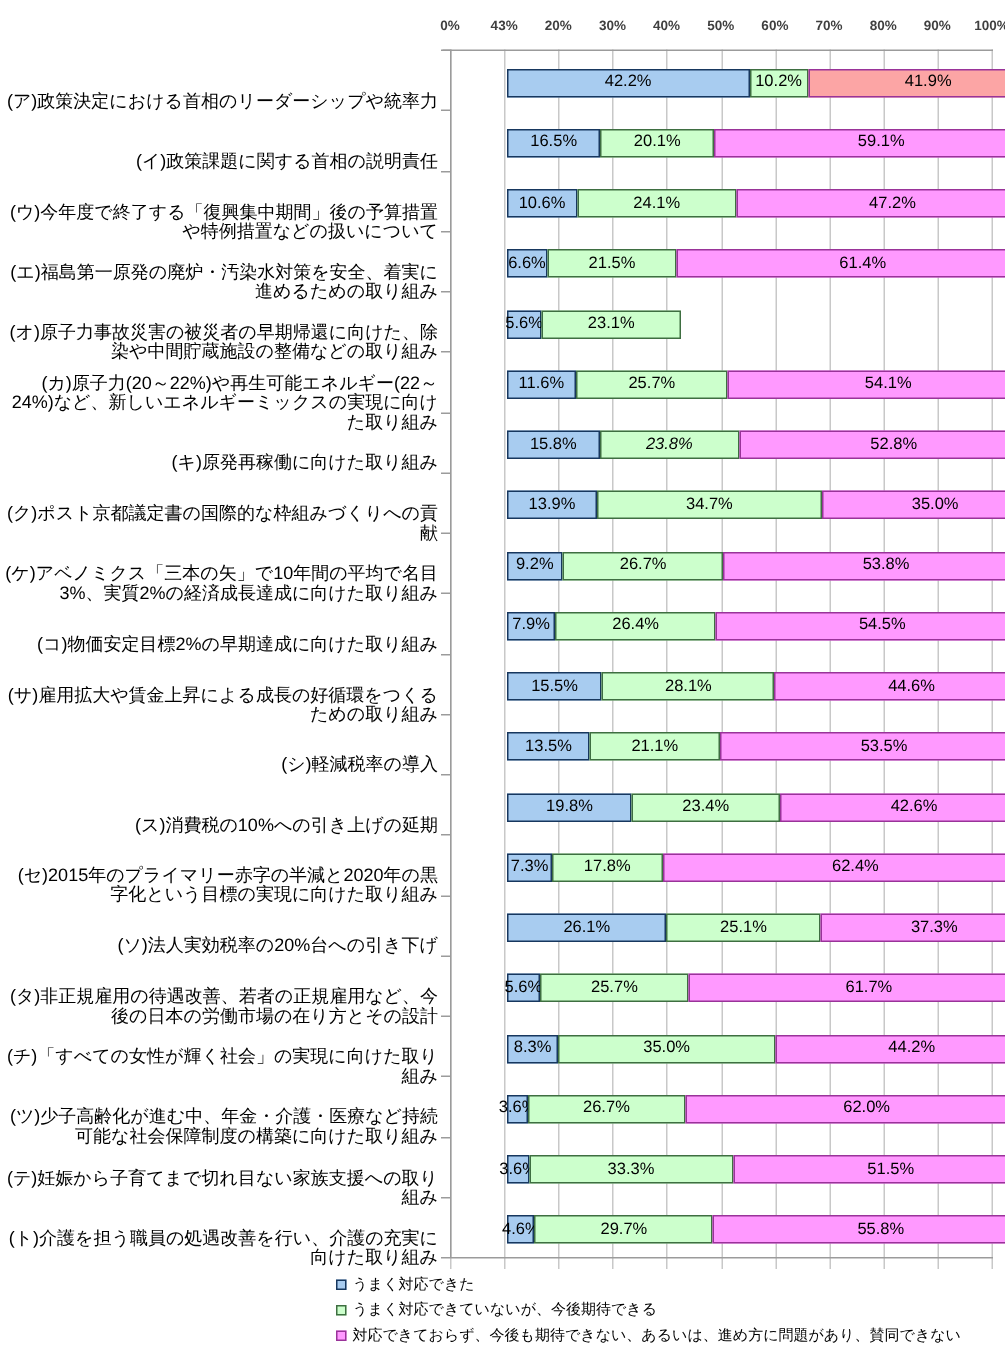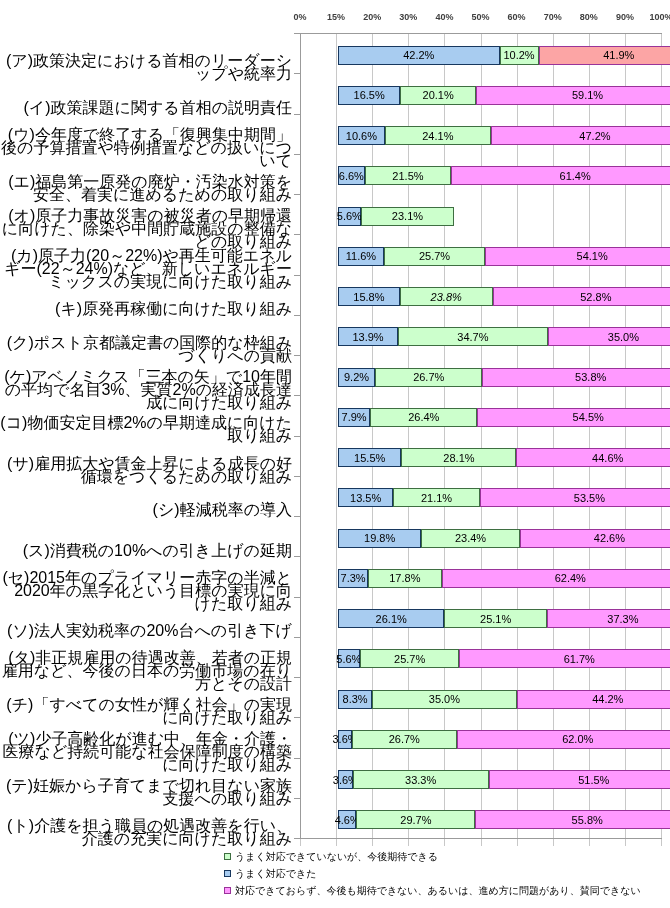--- a/index.html
+++ b/index.html
@@ -16,21 +16,21 @@
   }
   .gridline{position:absolute;width:1px;background:#c8c8c8;}
   .axis-line-h{position:absolute;height:1px;background:#9b9b9b;}
   .axis-line-v{position:absolute;width:1px;background:#9b9b9b;}
   .cat-tick{position:absolute;height:1px;width:6px;background:#9b9b9b;}
 
   .row-label{
     position:absolute;left:0;display:flex;align-items:center;justify-content:flex-end;
   }
   .row-label span{
-    display:block;text-align:right;font-size:16px;line-height:13px;padding-right:4px;margin-top:28px;
+    display:block;text-align:right;font-size:12px;line-height:13px;padding-right:4px;margin-top:28px;
   }
   .bar{
     position:absolute;display:flex;align-items:stretch;margin-left:38px;
   }
   .seg{
     position:relative;box-sizing:border-box;border:1px solid #000;height:100%;
   }
   .seg .val{
     position:absolute;left:50%;top:50%;transform:translate(-50%,-50%);
     font-size:11px;line-height:11px;white-space:nowrap;color:#000;
@@ -42,21 +42,21 @@
     width:7px;height:7px;box-sizing:border-box;border:1px solid #000;margin-right:4px;flex:none;
   }
   .legend-text{font-size:10px;line-height:12px;white-space:nowrap;}
 </style>
 </head>
 <body>
 
 <div class="chart">
   <div id="axis-labels">
       <div class="axis-label" style="left: 300px;">0%</div>
-      <div class="axis-label" style="left: 336.1px;">15%</div>
+      <div class="axis-label" style="left: 336.1px;">43%</div>
       <div class="axis-label" style="left: 372.2px;">20%</div>
       <div class="axis-label" style="left: 408.3px;">30%</div>
       <div class="axis-label" style="left: 444.4px;">40%</div>
       <div class="axis-label" style="left: 480.5px;">50%</div>
       <div class="axis-label" style="left: 516.6px;">60%</div>
       <div class="axis-label" style="left: 552.7px;">70%</div>
       <div class="axis-label" style="left: 588.8px;">80%</div>
       <div class="axis-label" style="left: 624.9px;">90%</div>
       <div class="axis-label" style="left: 661px;">100%</div>
     </div>
@@ -373,25 +373,25 @@
         <div class="seg" style="width: 32.9634%; background: rgb(204, 255, 204); border-color: rgb(62, 110, 65);">
           <span class="val">29.7%</span>
         </div>
         <div class="seg" style="width: 61.9312%; background: rgb(255, 153, 255); border-color: rgb(153, 51, 153);">
           <span class="val">55.8%</span>
         </div>
       </div>
     </div>
   <div id="legend" class="legend">
       <div class="legend-item">
+        <div class="legend-swatch" style="background: rgb(168, 204, 240); border-color: rgb(23, 55, 94);"></div>
+        <span class="legend-text">うまく対応できた</span>
+      </div>
+      <div class="legend-item">
         <div class="legend-swatch" style="background: rgb(204, 255, 204); border-color: rgb(62, 110, 65);"></div>
         <span class="legend-text">うまく対応できていないが、今後期待できる</span>
-      </div>
-      <div class="legend-item">
-        <div class="legend-swatch" style="background: rgb(168, 204, 240); border-color: rgb(23, 55, 94);"></div>
-        <span class="legend-text">うまく対応できた</span>
       </div>
       <div class="legend-item">
         <div class="legend-swatch" style="background: rgb(255, 153, 255); border-color: rgb(153, 51, 153);"></div>
         <span class="legend-text">対応できておらず、今後も期待できない、あるいは、進め方に問題があり、賛同できない</span>
       </div>
     </div>
 </div>
 
 </body></html>

